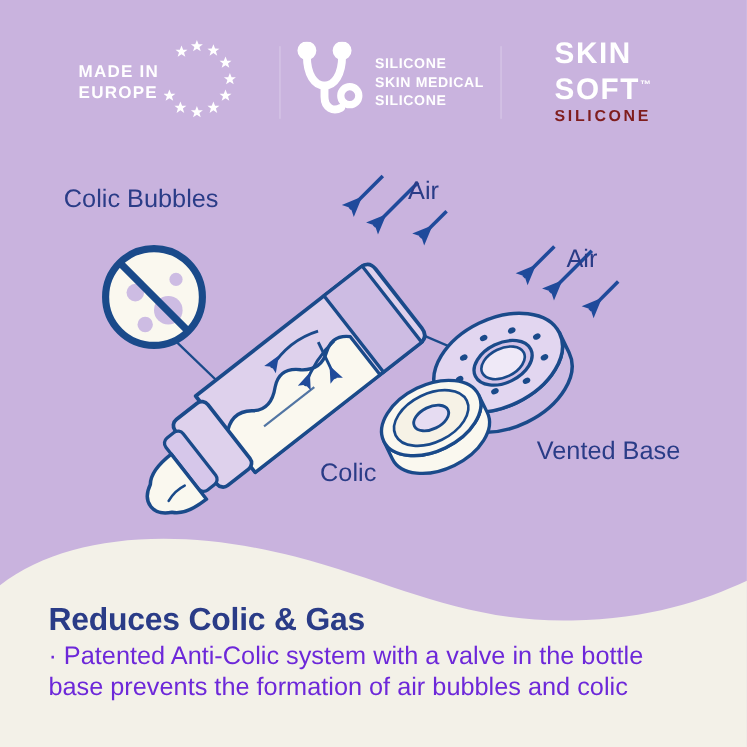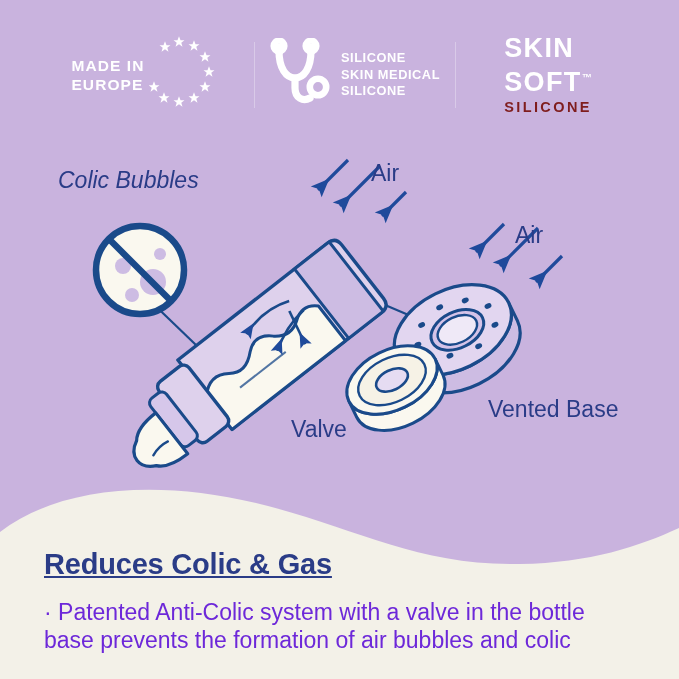--- a/index.html
+++ b/index.html
@@ -76,21 +76,21 @@
   }
 
   
   .diagram-label {
     position: absolute;
     color: #2a3c87;
     font-size: 23px;
     font-weight: normal;
     white-space: nowrap;
   }
-  #label-colic-bubbles { left: 58px;  top: 167px; font-style: italic; }
+  #label-colic-bubbles { left: 58px;  top: 167px; }
   #label-air-top       { left: 371px; top: 160px; }
   #label-air-right     { left: 515px; top: 222px; }
   #label-valve         { left: 291px; top: 416px; }
   #label-vented-base   { left: 488px; top: 396px; }
 
   
   #illustration {
     position: absolute;
     left: 0; top: 130px;
     width: 679px; height: 360px;
@@ -106,22 +106,21 @@
   #bottom-content {
     position: absolute;
     left: 44px; top: 78px;
     width: 600px;
   }
   #headline {
     color: #2a3c87;
     font-size: 29px;
     font-weight: bold;
     letter-spacing: -0.2px;
-    margin-bottom: 17px;
-    text-decoration: underline;
+    margin-bottom: 1px;
   }
   #body-text {
     color: #6d28d9;
     font-size: 23px;
     line-height: 28px;
     max-width: 560px;
   }
 </style>
 </head>
 <body>
@@ -288,21 +287,21 @@
       </g>
       <path d="M-44 -8 Q-32 -26 -18 -16 Q-6 -8 8 -20 Q24 -32 38 -18" fill="none" stroke="#faf8ef" stroke-width="0"></path>
       <circle cx="0" cy="0" r="44" fill="none" stroke="#1a4a8a" stroke-width="6.5"></circle>
       <line x1="-31" y1="-31" x2="31" y2="31" stroke="#1a4a8a" stroke-width="6.5"></line>
     </g>
   </svg>
 
   <div class="diagram-label" id="label-colic-bubbles">Colic Bubbles</div>
   <div class="diagram-label" id="label-air-top">Air</div>
   <div class="diagram-label" id="label-air-right">Air</div>
-  <div class="diagram-label" id="label-valve">Valve</div>
+  <div class="diagram-label" id="label-valve">Colic</div>
   <div class="diagram-label" id="label-vented-base">Vented Base</div>
 
   <div id="bottom-panel">
     <svg id="wave-svg" width="679" height="209" viewBox="0 0 679 209">
       <path d="M0 62 C60 16 160 8 268 36 C360 60 420 96 520 94 C590 93 640 76 679 58 L679 209 L0 209 Z" fill="#f3f1e8"></path>
     </svg>
     <div id="bottom-content">
       <div id="headline">Reduces Colic &amp; Gas</div>
       <div id="body-text">· Patented Anti-Colic system with a valve in the bottle base prevents the formation of air bubbles and colic</div>
     </div>

